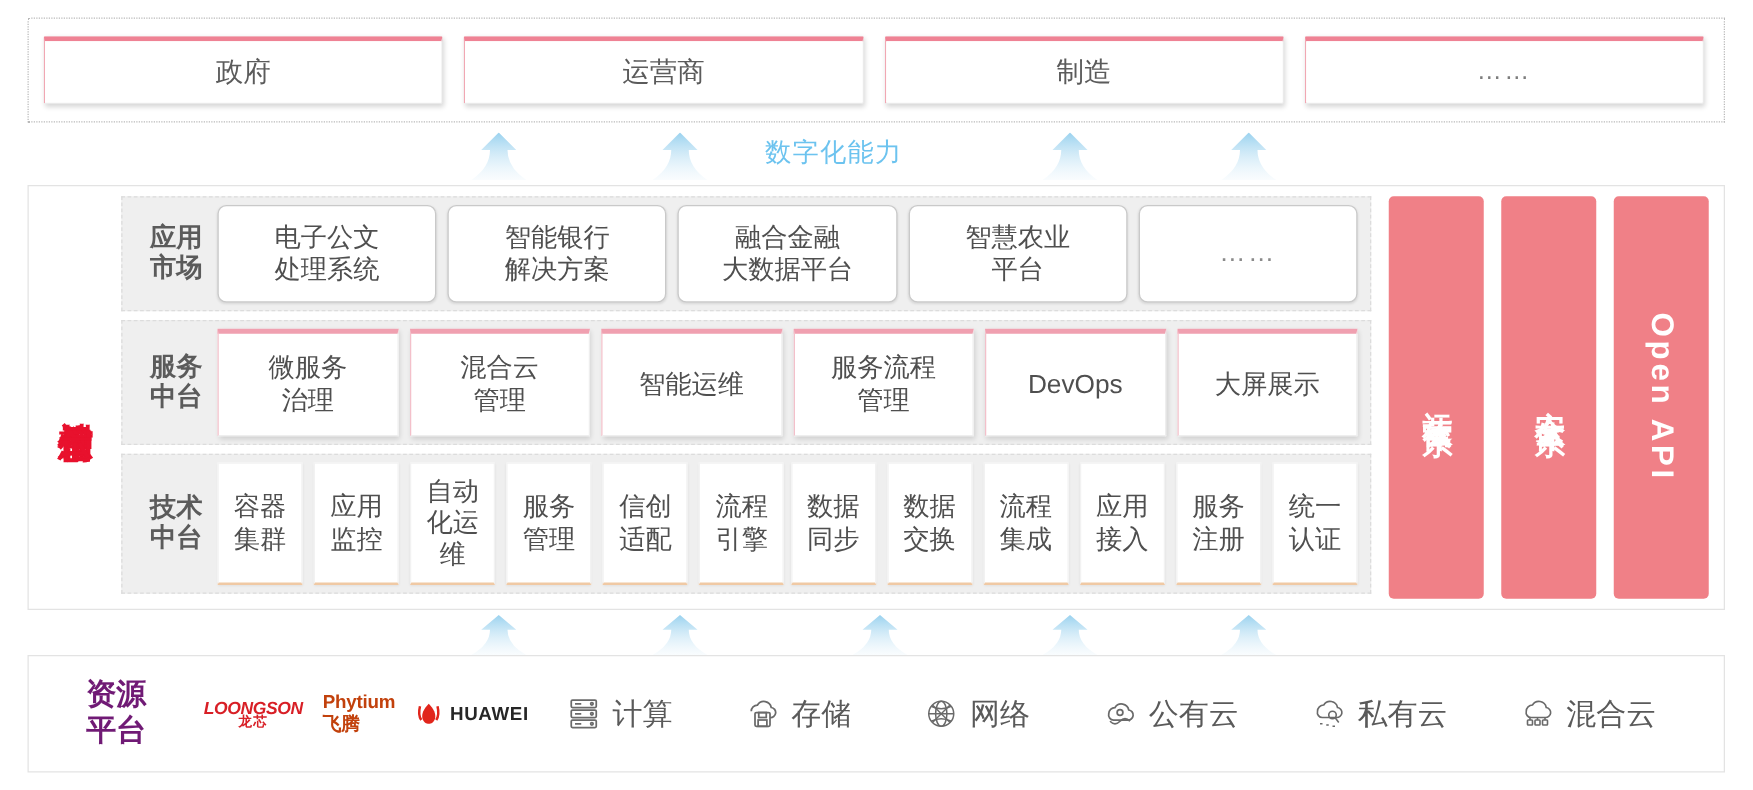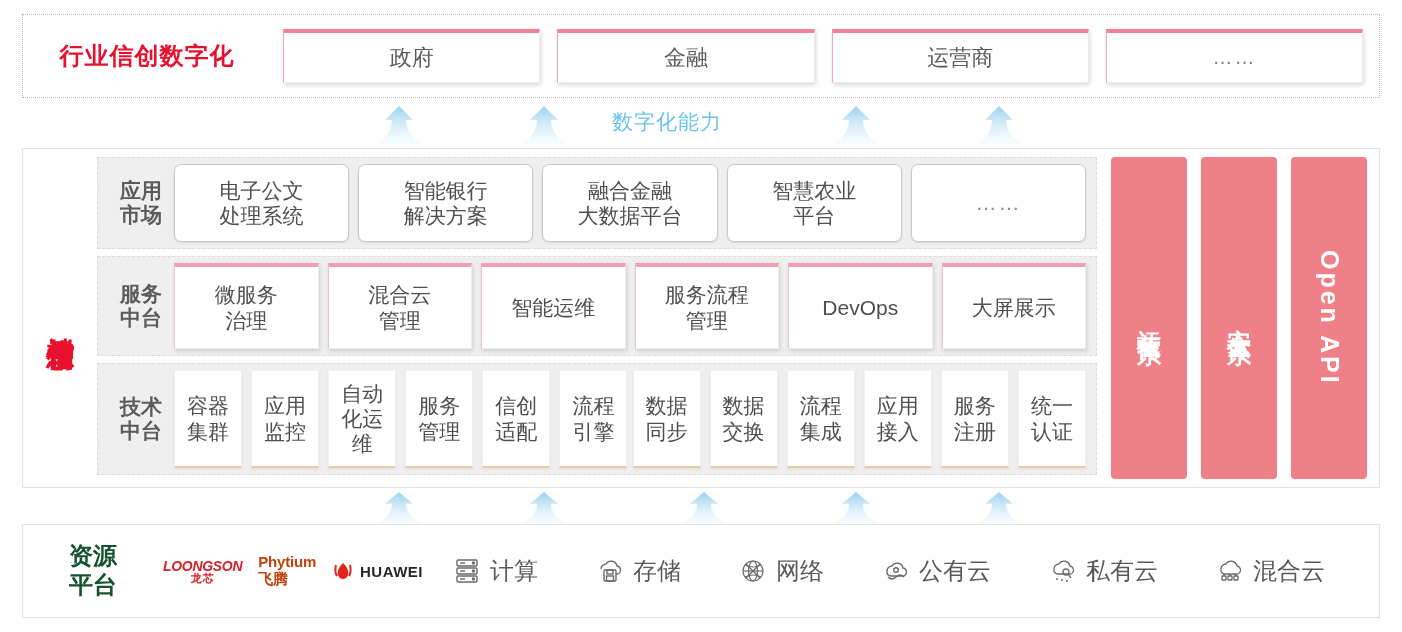--- a/index.html
+++ b/index.html
@@ -249,21 +249,21 @@
     box-sizing: border-box;
     background: #fff;
     display: flex;
     align-items: center;
   }
   .resource-title {
     flex: 0 0 140px;
     text-align: center;
     font-size: 24px;
     font-weight: bold;
-    color: #14532d;
+    color: #701a75;
     line-height: 1.2;
   }
   .resource-title span { display: block; }
   .vendor-logos {
     flex: 0 0 260px;
     display: flex;
     flex-direction: row;
     align-items: center;
     justify-content: space-between;
     gap: 6px;
@@ -297,25 +297,24 @@
   }
   .res-item .ricon { width: 32px; height: 32px; flex: 0 0 32px; display:block;}
   .res-item .ricon svg { display: block; width: 100%; height: 100%; }
 </style>
 </head>
 <body>
 
 <div id="page">
 
   <div class="industry-band">
-    <div class="industry-title">行业信创数字化</div>
     <div class="industry-boxes">
       <div class="ind-box">政府</div>
-      <div class="ind-box">金融</div>
       <div class="ind-box">运营商</div>
+      <div class="ind-box">制造</div>
       <div class="ind-box ellipsis">……</div>
     </div>
   </div>
 
   <div class="cap-strip">
     <div class="cap-label">数字化能力</div>
 
     <div class="up-arrow" style="left:355px;">
       <svg viewBox="0 0 44 38" preserveAspectRatio="none">
         <defs>

